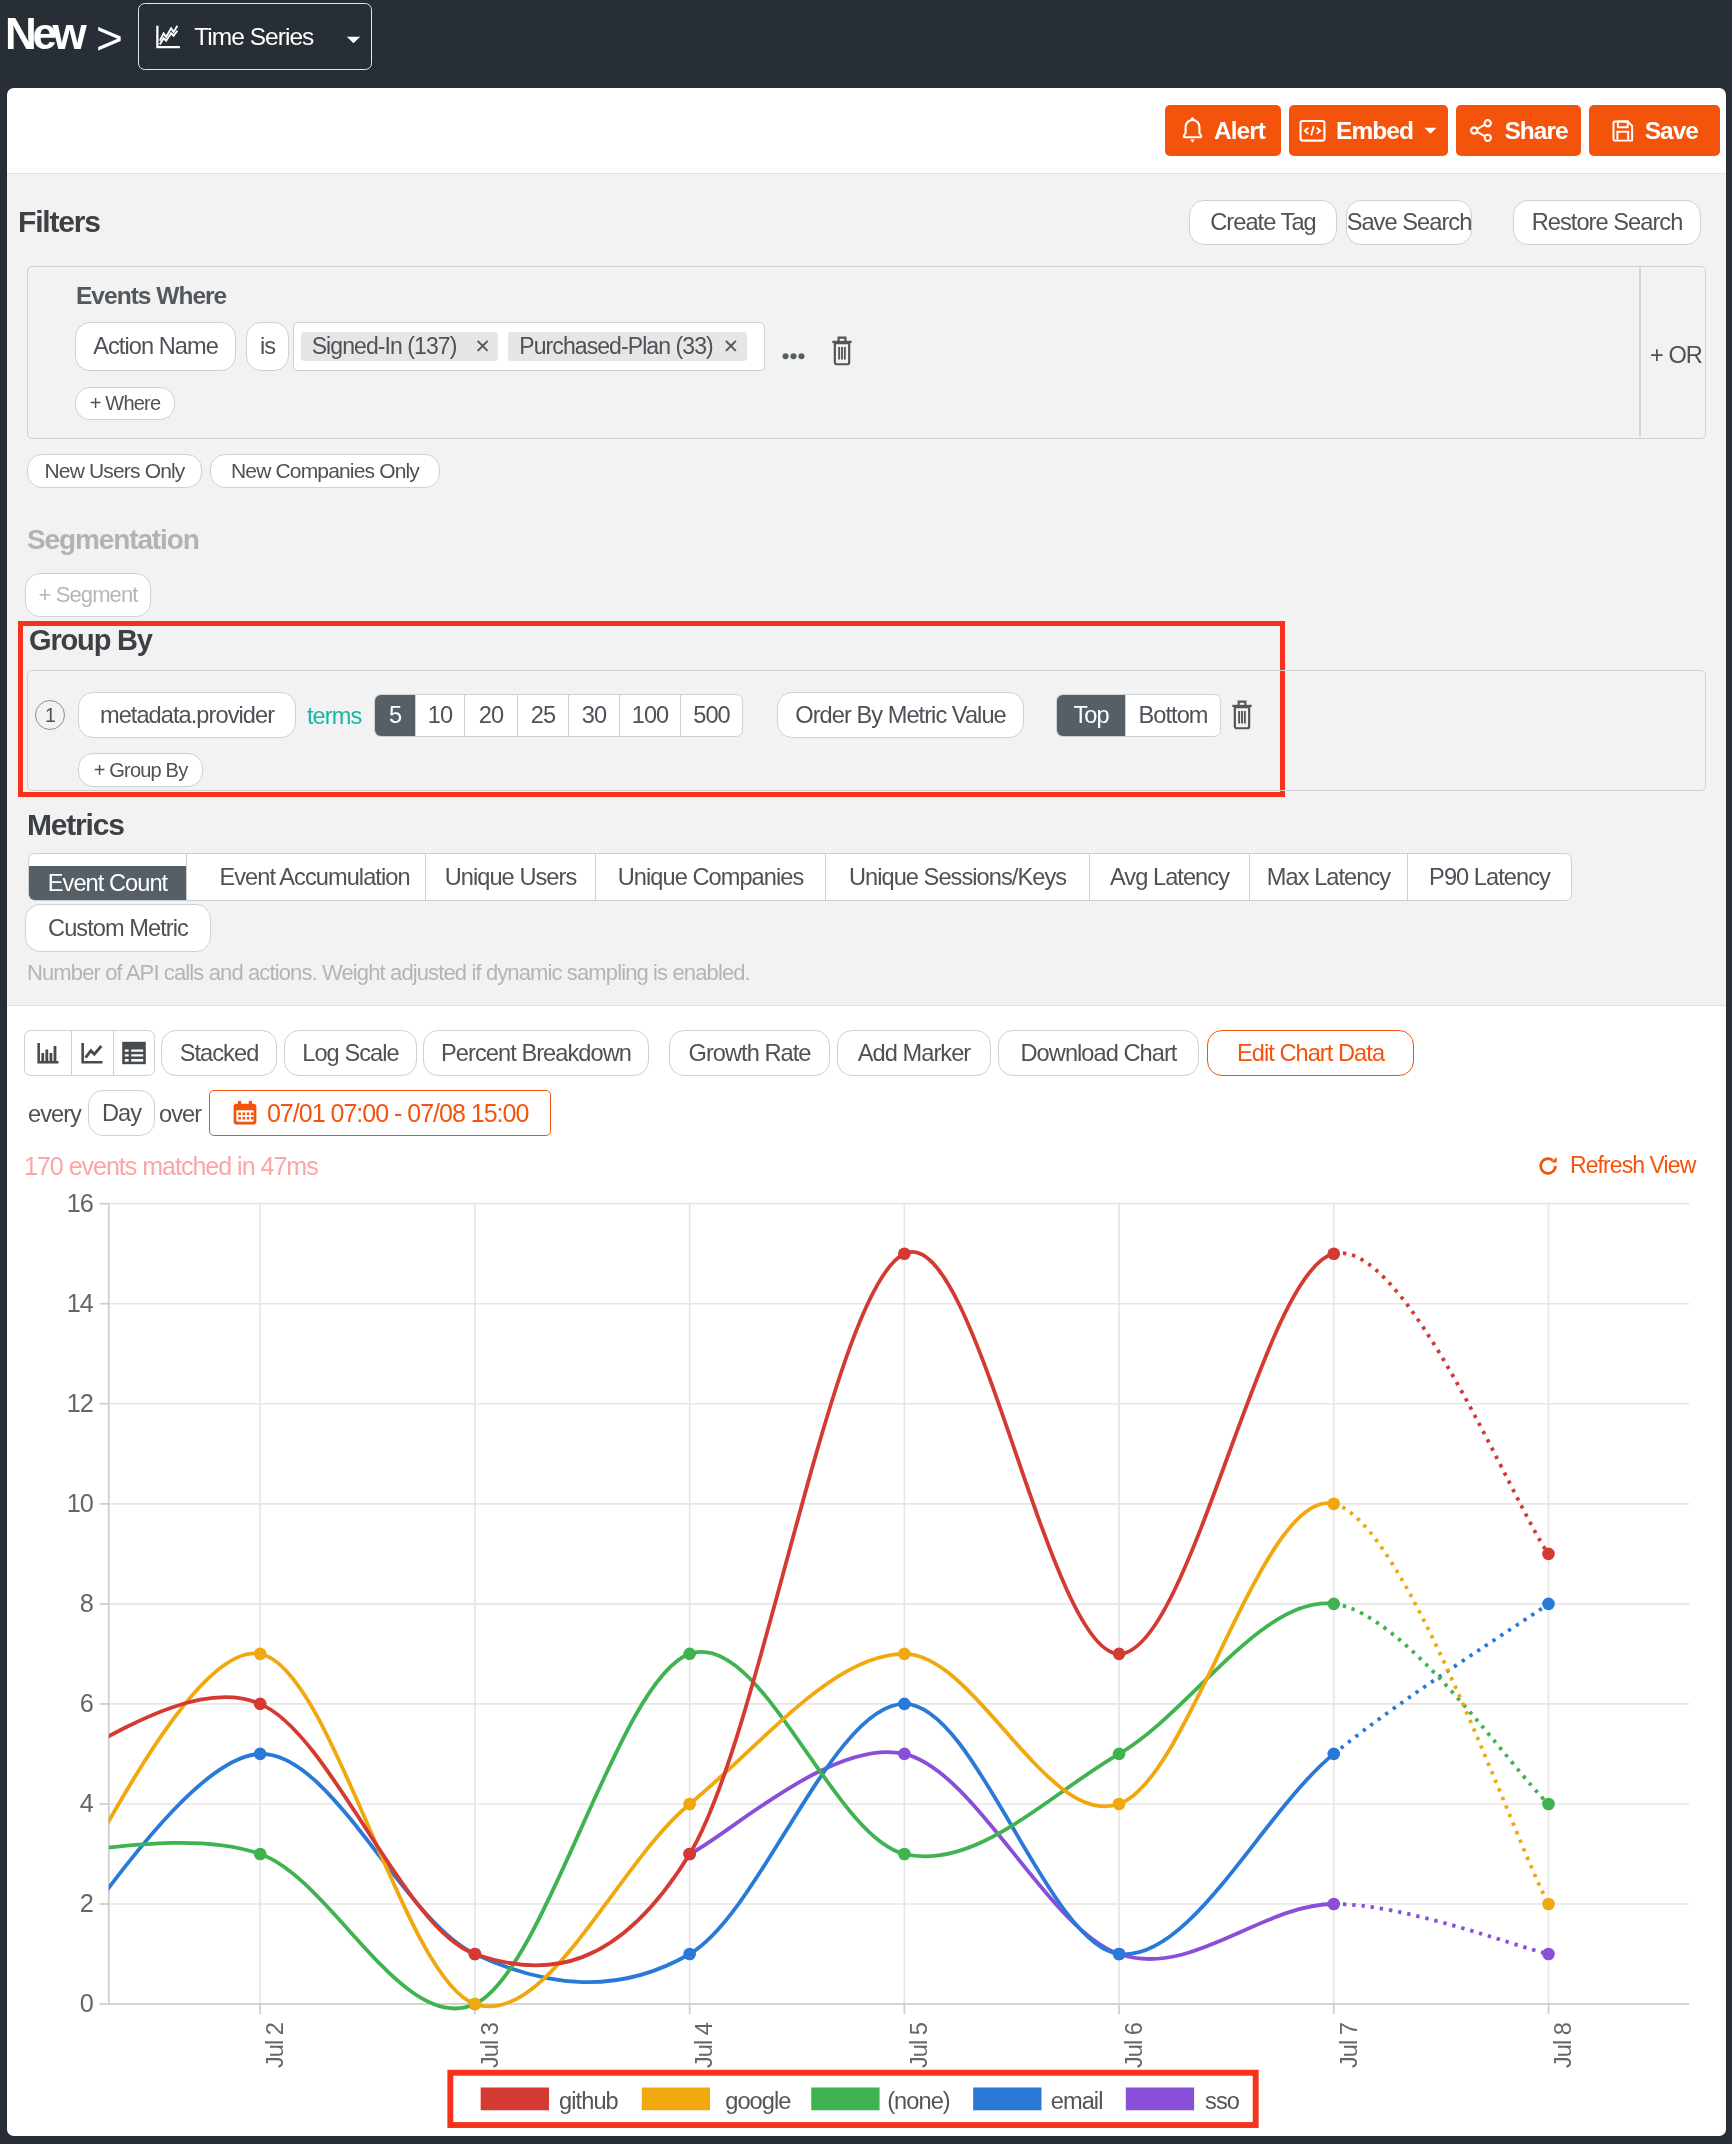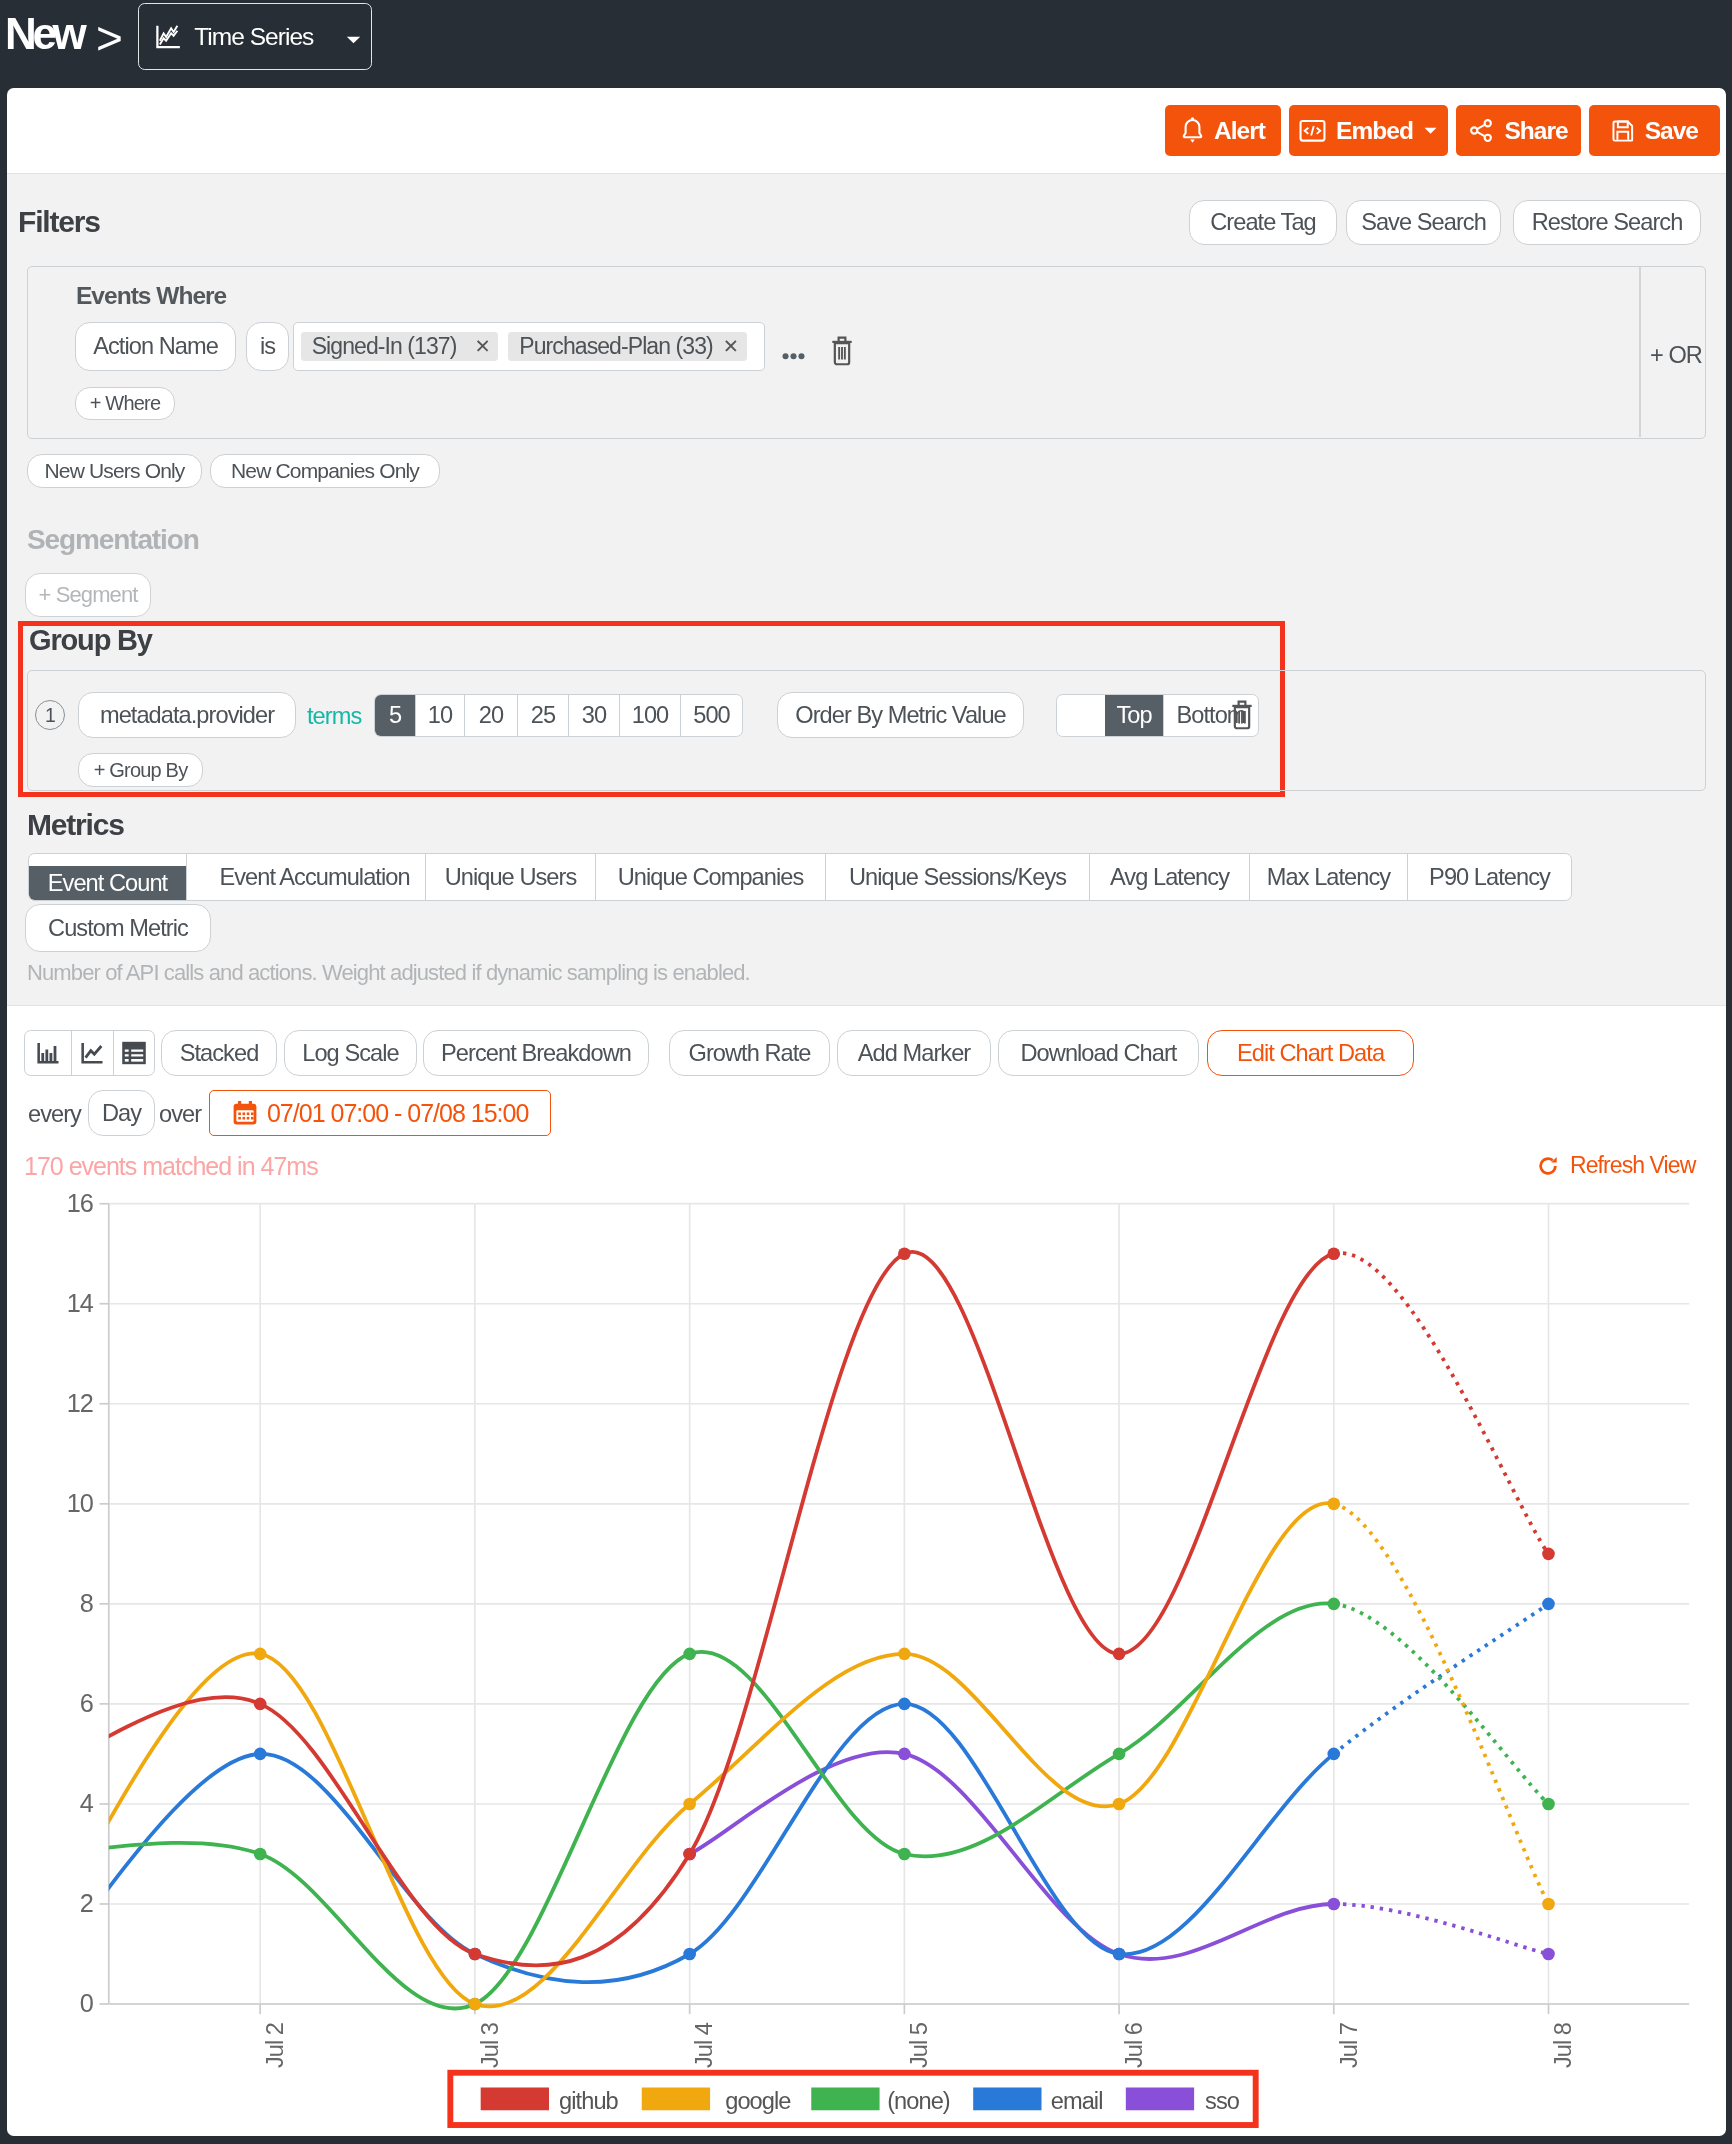--- a/index.html
+++ b/index.html
@@ -57,21 +57,21 @@
   </div>
 <div class="ob" style="left:1589px;top:105px;width:131px;height:51px;font-size:24.5px;">
     <svg width="23.6" height="23.6" viewBox="0 0 24 24">
       <path d="M4 2.5h13l4.5 4.5v14.5a0.5 0.5 0 0 1-0.5 0.5H4a1.5 1.5 0 0 1-1.5-1.5V4A1.5 1.5 0 0 1 4 2.5z" fill="none" stroke="#fff" stroke-width="2"></path>
       <path d="M7 2.5h10v6H7zM6.5 21v-8h11v8" fill="none" stroke="#fff" stroke-width="2"></path>
     </svg>
     <span>Save</span>
   </div>
 <div class="txt" style="left:18px;top:205px;font-size:30px;font-weight:bold;color:#3d4045;">Filters</div>
 <div class="wb" style="left:1189px;top:200px;width:148px;height:45px;font-size:23.6px;">Create Tag</div>
-<div class="wb" style="left:1346px;top:200px;width:155px;height:45px;font-size:23.6px;">Save Search</div>
+<div class="wb" style="left:1346px;top:200px;width:126px;height:45px;font-size:23.6px;">Save Search</div>
 <div class="wb" style="left:1513px;top:200px;width:188px;height:45px;font-size:23.6px;">Restore Search</div>
 <div class="abs" style="left:27px;top:266px;width:1679px;height:173px;border:1.7px solid #ccd1d5;border-radius:5px;"></div>
 <div class="txt" style="left:76px;top:282px;font-size:24.5px;font-weight:bold;color:#53585d;">Events Where</div>
 <div class="wb" style="left:75px;top:322px;width:161px;height:49px;font-size:23.6px;">Action Name</div>
 <div class="wb" style="left:246px;top:322px;width:43px;height:49px;font-size:23.6px;">is</div>
 <div class="abs" style="left:293px;top:322px;width:472px;height:49px;background:#fff;border:1.7px solid #ccd1d5;border-radius:5px;display:flex;align-items:center;gap:10px;padding-left:6.7px;">
 <div style="background:#e6e6e6;border-radius:3.4px;height:29px;display:flex;align-items:center;gap:18px;padding:0 8.4px 0 11px;font-size:23px;color:#4c5257;white-space:nowrap;">
       <span>Signed-In (137)</span>
       <span style="font-size:19.4px;color:#555;">✕</span>
     </div>
@@ -108,21 +108,21 @@
 <div class="on" style="width:40px;">5</div>
     <div style="width:49px;">10</div>
     <div style="width:53px;">20</div>
     <div style="width:51px;">25</div>
     <div style="width:51px;">30</div>
     <div style="width:61px;">100</div>
     <div style="width:62px;">500</div>
   </div>
 <div class="wb" style="left:777px;top:692px;width:247px;height:46px;font-size:23.6px;">Order By Metric Value</div>
 <div class="seg" style="left:1056px;top:694px;height:43px;font-size:23.6px;">
-<div class="on" style="width:58px;margin-left:48px;">Top</div>
+<div class="on" style="width:68px;">Top</div>
     <div style="width:95px;">Bottom</div>
   </div>
 <div class="abs" style="left:1231px;top:700px;"><svg width="22" height="29.5" viewBox="0 0 26 35">
       <path d="M1.5 7h23" stroke="#555" stroke-width="2.6" fill="none"></path>
       <path d="M9 6.5V2h8v4.5" fill="none" stroke="#555" stroke-width="2.6"></path>
       <path d="M4.5 8.5h17V31a2.5 2.5 0 0 1-2.5 2.5H7A2.5 2.5 0 0 1 4.5 31z" fill="none" stroke="#555" stroke-width="2.6"></path>
       <path d="M9.6 13v15M13 13v15M16.4 13v15" stroke="#555" stroke-width="2.2"></path>
     </svg></div>
 <div class="wb" style="left:78px;top:753px;width:125px;height:34px;font-size:20px;">+ Group By</div>
 <div class="txt" style="left:27px;top:808px;font-size:30px;font-weight:bold;color:#3d4045;">Metrics</div>

